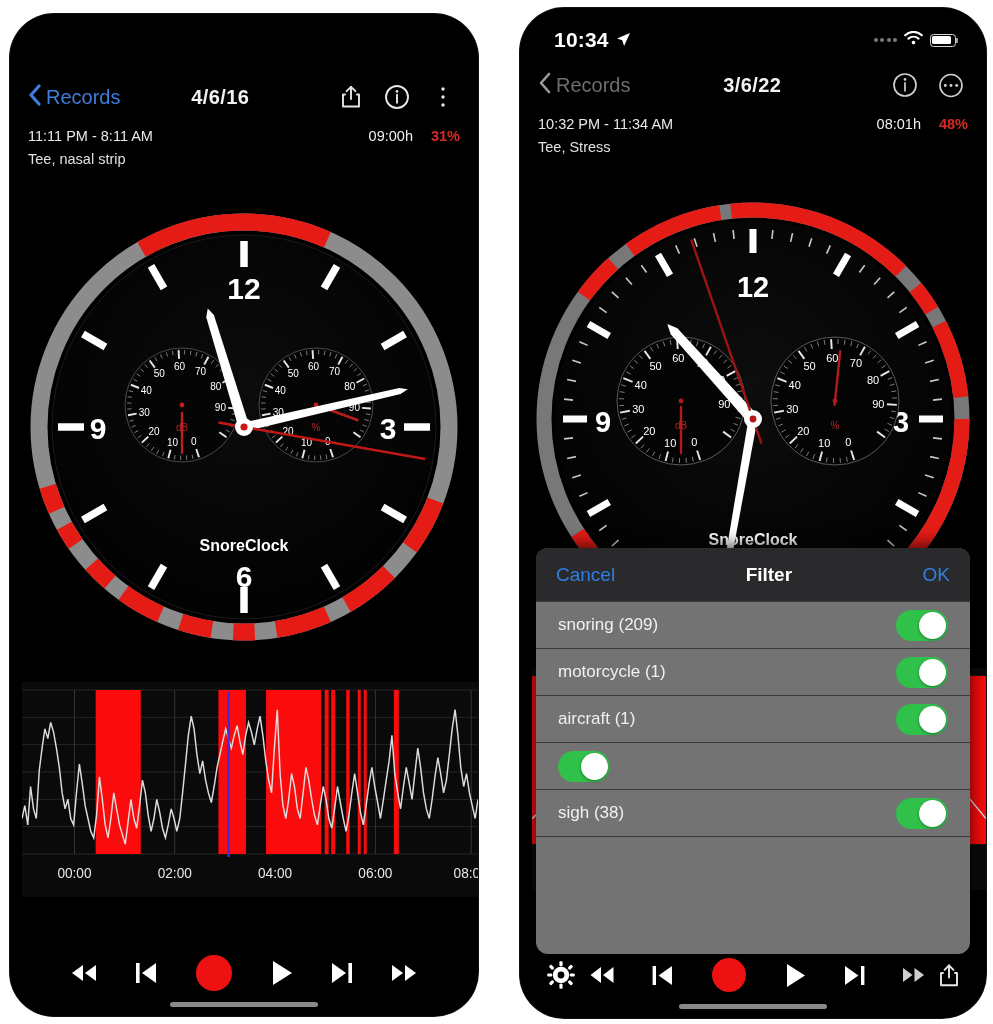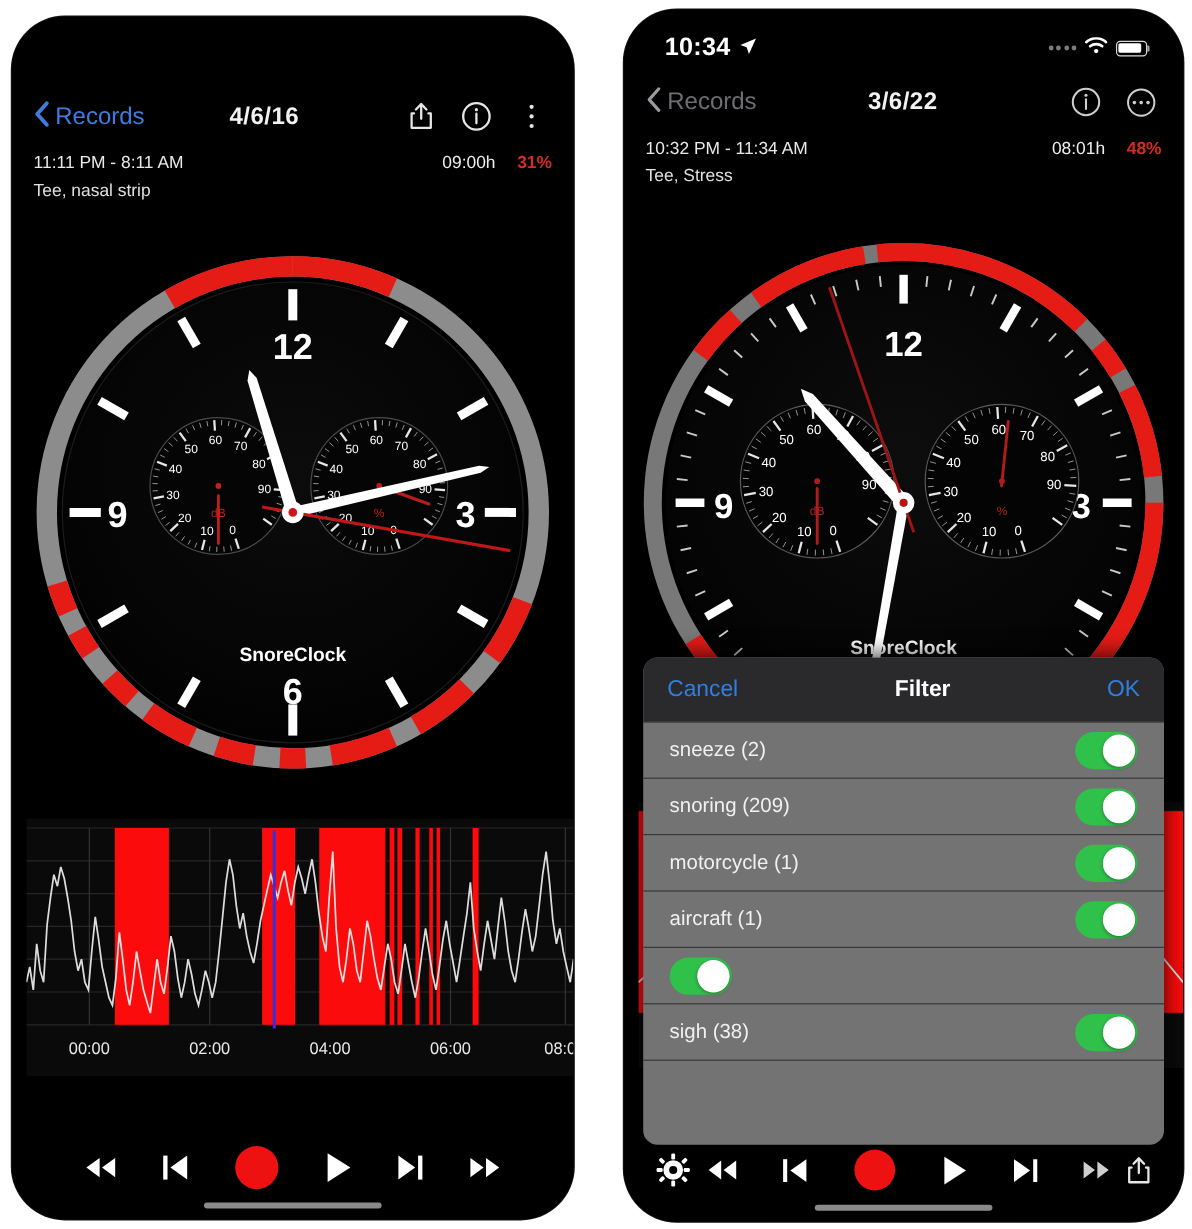--- a/index.html
+++ b/index.html
@@ -824,26 +824,20 @@
       </div>
 
       <div class="filter-panel">
         <div class="filter-head">
           <span class="filter-cancel">Cancel</span>
           <span class="filter-title">Filter</span>
           <span class="filter-ok">OK</span>
         </div>
         <div class="filter-list" id="filter-list">
             <div class="filter-row">
-              <span class="filter-label">sneeze (2)</span>
-              <span class="switch">
-                <i></i>
-              </span>
-            </div>
-            <div class="filter-row">
               <span class="filter-label">snoring (209)</span>
               <span class="switch">
                 <i></i>
               </span>
             </div>
             <div class="filter-row">
               <span class="filter-label">motorcycle (1)</span>
               <span class="switch">
                 <i></i>
               </span>

